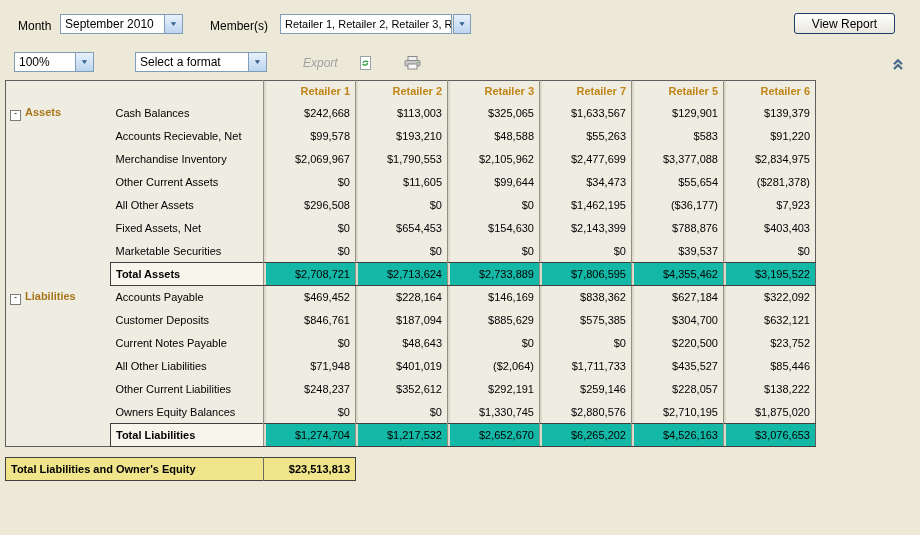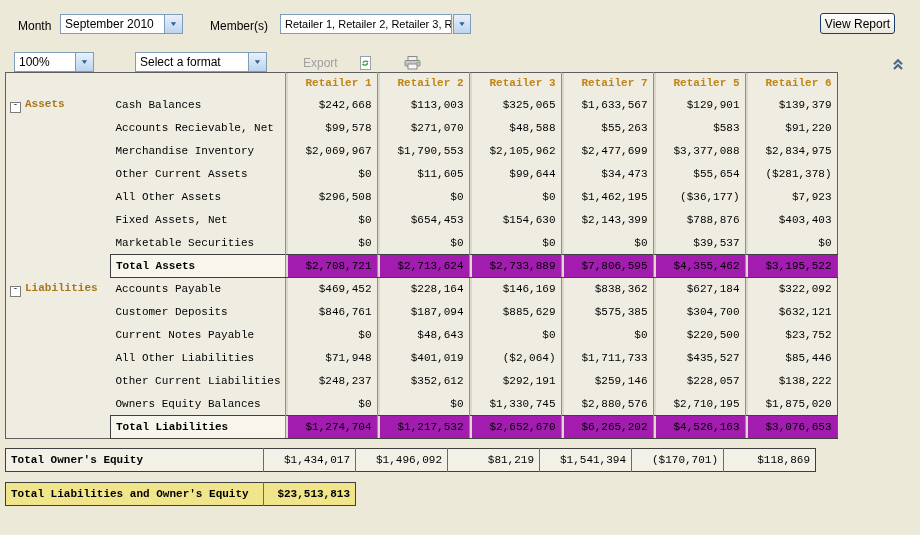--- a/index.html
+++ b/index.html
@@ -24,57 +24,57 @@
     border-left:1px solid #7F9DB9;display:flex;align-items:center;justify-content:center;
     color:#36618F;font-size:9px;cursor:pointer;
   }
   .arrow-btn::before{content:"▼";transform:scaleY(.75);}
   #month-select{left:60px;width:123px;}
   #members-combo{left:280px;width:172px;}
   #members-combo .txt{font-size:11px;padding-top:3px;}
   #members-arrow{position:absolute;top:14px;left:453px;width:18px;height:20px;
     border:1px solid #7F9DB9;box-sizing:border-box;}
   #view-report-btn{
-    position:absolute;top:13px;right:25px;height:21px;padding:0 4px;
+    position:absolute;top:13px;right:25px;height:21px;padding:0 17px;
     border:1px solid #1D3C6B;border-radius:3px;
     background:linear-gradient(#FFFFFF,#E9E7DE);
     font-size:12px;cursor:pointer;
   }
   
   #zoom-select{top:52px;left:14px;width:80px;}
   #format-select{top:52px;left:135px;width:132px;}
   #zoom-select .txt,#format-select .txt{font-size:12px;}
-  #export-link{position:absolute;top:56px;left:303px;color:#A0A0A0;font-size:12px;}
+  #export-link{position:absolute;top:56px;left:303px;color:#A0A0A0;font-size:12px;font-style:italic;}
   .tool-icon{position:absolute;top:53px;width:20px;height:20px;display:flex;
     align-items:center;justify-content:center;cursor:pointer;}
   #refresh-btn{left:355px;}
   #print-btn{left:402px;}
   #collapse-btn{right:12px;top:54px;}
   
-  #report{position:absolute;top:72px;left:5px;font-family:Liberation Mono, monospace;}
+  #report{position:absolute;top:80px;left:5px;}
   table{border-collapse:collapse;table-layout:fixed;}
   #matrix{background:#EFEDE2;border:1px solid #5F5F5F;}
   #matrix tr{height:23px;}
   #matrix tr.hdr{height:21px;}
   td{padding:0 4px;overflow:hidden;white-space:nowrap;box-sizing:border-box;}
   .money{text-align:right;padding-right:5px;}
   .colhdr{color:#C08418;font-weight:bold;}
   .val,.colhdr{border-left:1px solid #93907F;box-shadow:inset 2px 0 0 #DCD9CA;}
   .groupcell{vertical-align:top;padding-top:4px;padding-left:4px;}
   .minusbox{
     display:inline-block;width:9px;height:9px;margin-right:4px;position:relative;top:1px;
     border:1px solid #7c7c7c;background:#fff;font-size:9px;line-height:7px;
     text-align:center;cursor:pointer;
   }
   .minusbox::before{content:"-";position:relative;top:-1px;}
   .groupname{color:#A8761A;font-weight:bold;}
   .rowlabel{padding-left:5px;}
   .totalrow td{border-top:1px solid #3F3F3F;border-bottom:1px solid #3F3F3F;}
   .totallabel{font-weight:bold;background:#F7F5EC;border-left:1px solid #3F3F3F;padding-left:5px;}
-  .totalval{background:#a21caf;}
+  .totalval{background:#14b8a6;}
   
   #oetable{margin-top:9px;border:1px solid #3F3F3F;background:#F2F0E7;}
   #oetable tr,#grandtable tr{height:23px;}
   .oelabel{font-weight:bold;padding-left:5px;}
   .oeval{border-left:1px solid #6a6a6a;}
   #grandtable{margin-top:10px;border:1px solid #3F3F3F;background:#F0E58A;}
   .grandlabel{font-weight:bold;padding-left:5px;}
   .grandval{font-weight:bold;border-left:1px solid #6a6a6a;}
 </style>
 </head>
@@ -162,21 +162,21 @@
           <td class="val money">$242,668</td>
           <td class="val money">$113,003</td>
           <td class="val money">$325,065</td>
           <td class="val money">$1,633,567</td>
           <td class="val money">$129,901</td>
           <td class="val money">$139,379</td>
         </tr>
         <tr>
           <td class="rowlabel">Accounts Recievable, Net</td>
           <td class="val money">$99,578</td>
-          <td class="val money">$271,070</td>
+          <td class="val money">$193,210</td>
           <td class="val money">$48,588</td>
           <td class="val money">$55,263</td>
           <td class="val money">$583</td>
           <td class="val money">$91,220</td>
         </tr>
         <tr>
           <td class="rowlabel">Merchandise Inventory</td>
           <td class="val money">$2,069,967</td>
           <td class="val money">$1,790,553</td>
           <td class="val money">$2,105,962</td>
@@ -289,42 +289,20 @@
           <td class="val money totalval">$1,274,704</td>
           <td class="val money totalval">$1,217,532</td>
           <td class="val money totalval">$2,652,670</td>
           <td class="val money totalval">$6,265,202</td>
           <td class="val money totalval">$4,526,163</td>
           <td class="val money totalval">$3,076,653</td>
         </tr>
       </tbody>
     </table>
 
-  <table id="oetable">
-    <colgroup>
-      <col style="width:258px">
-      <col style="width:92px">
-        <col style="width:92px">
-        <col style="width:92px">
-      <col style="width:92px">
-        <col style="width:92px">
-        <col style="width:92px">
-    </colgroup>
-  <tbody>
-        <tr>
-          <td class="oelabel">Total Owner's Equity</td>
-          <td class="oeval money">$1,434,017</td>
-          <td class="oeval money">$1,496,092</td>
-          <td class="oeval money">$81,219</td>
-          <td class="oeval money">$1,541,394</td>
-          <td class="oeval money">($170,701)</td>
-          <td class="oeval money">$118,869</td>
-        </tr>
-      </tbody>
-    </table>
 
   <table id="grandtable">
     <colgroup>
         <col style="width:258px">
         <col style="width:92px">
       </colgroup>
   <tbody>
         <tr>
           <td class="grandlabel">Total Liabilities and Owner's Equity</td>
           <td class="grandval money">$23,513,813</td>

